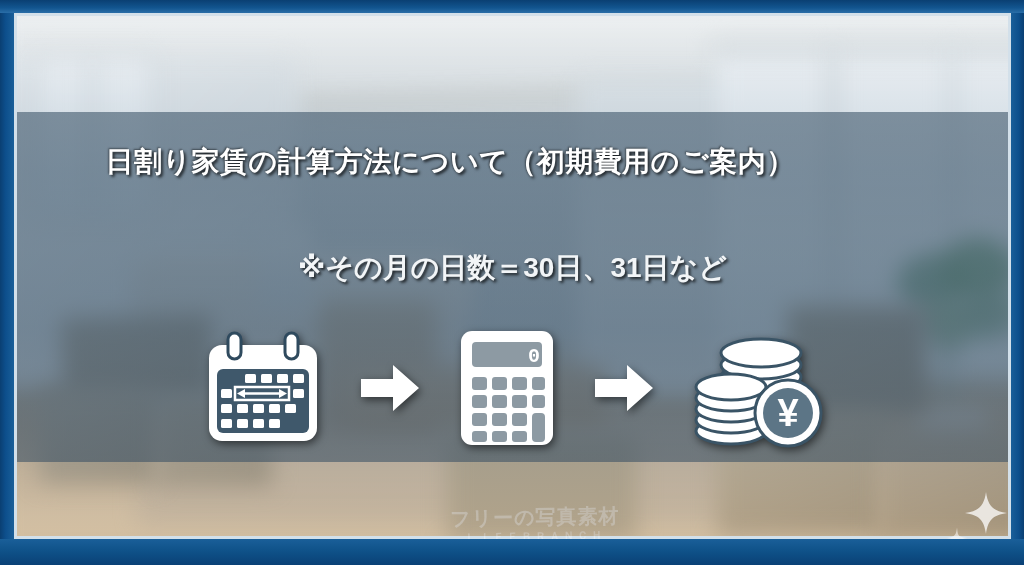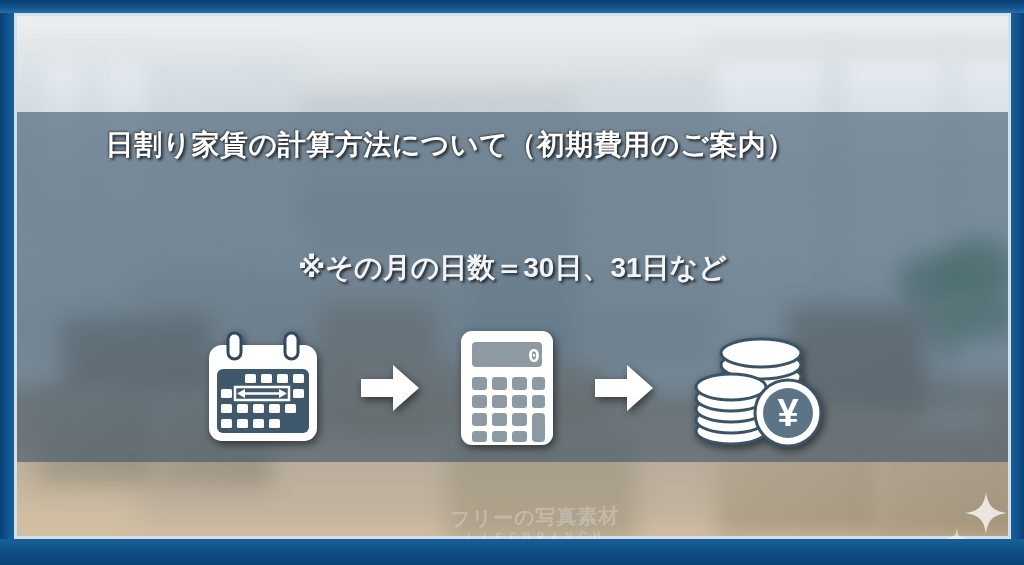--- a/index.html
+++ b/index.html
@@ -89,21 +89,21 @@
   .photo-tint{position:absolute;left:17px;top:16px;width:991px;height:520px;z-index:2;
     background:linear-gradient(180deg,rgba(120,150,175,.10) 0%,rgba(96,130,160,.30) 30%,rgba(86,120,150,.34) 60%,rgba(150,140,120,.10) 100%);}
 
   
   .band{position:absolute;left:17px;top:112px;width:991px;height:350px;z-index:5;
     background:linear-gradient(180deg,rgba(62,86,106,.60) 0%,rgba(60,84,104,.56) 40%,rgba(58,80,100,.58) 100%);}
 
   
   .txt-wrap{position:absolute;left:17px;top:112px;width:991px;height:453px;z-index:10;}
   .title{
-    position:absolute;top:14px;left:0;width:866px;text-align:center;
+    position:absolute;top:31px;left:0;width:866px;text-align:center;
     font-size:28px;font-weight:bold;color:#ffffff;letter-spacing:.5px;
     text-shadow:2px 2px 3px rgba(0,0,0,.75),-1px -1px 2px rgba(0,0,0,.45);
   }
   .formula{
     position:absolute;top:68px;left:0;width:991px;text-align:center;
     font-size:39px;font-weight:bold;color:#ffffff;letter-spacing:-.5px;
     text-shadow:2px 2px 4px rgba(0,0,0,.8),-1px -1px 2px rgba(0,0,0,.5);
   }
   .note{
     position:absolute;top:137px;left:0;width:991px;text-align:center;

